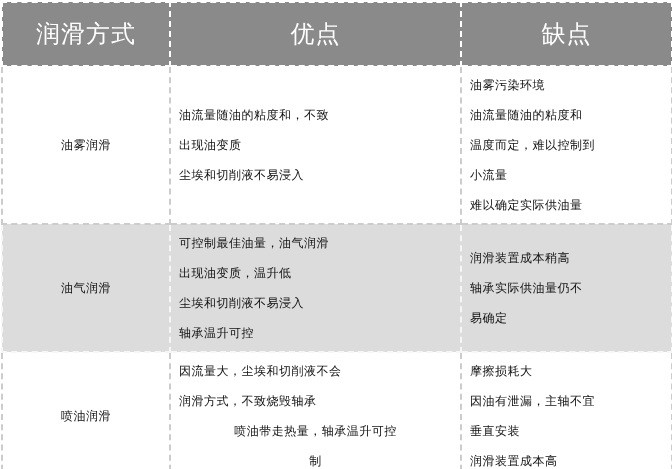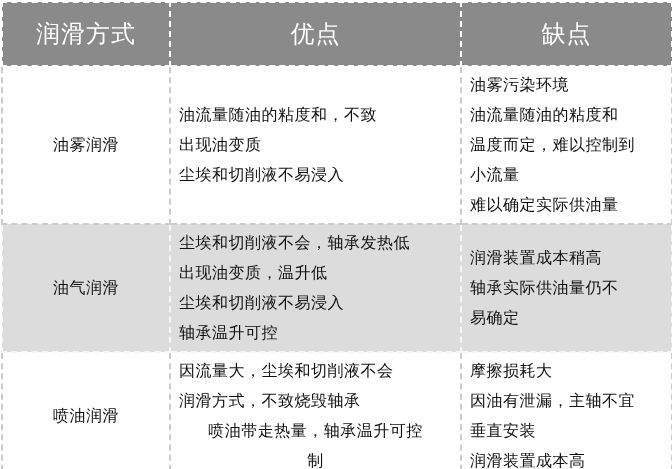--- a/index.html
+++ b/index.html
@@ -33,21 +33,21 @@
     border: 2px dashed var(--header-border);
     font-size: 24px;
     font-weight: 400;
     text-align: center;
     vertical-align: middle;
     letter-spacing: 1px;
   }
   .lube-table td {
     border: 2px dashed var(--body-border);
     color: var(--body-text);
-    font-size: 16px;
+    font-size: 12px;
     vertical-align: middle;
     padding: 3px 8px;
     letter-spacing: 0.5px;
   }
   .lube-table tr.row-alt td {
     background: var(--row-alt-bg);
     border-color: #f6f6f6;
   }
   .lube-table tr.header-row { height: 64px; }
   .lube-table tr.row-0 { height: 154px; }
@@ -93,21 +93,21 @@
         <p>油雾污染环境</p>
         <p>油流量随油的粘度和
 温度而定，难以控制到
 小流量</p>
         <p>难以确定实际供油量</p>
       </td>
     </tr>
     <tr class="row-1 row-alt">
       <td class="method-cell">油气润滑</td>
       <td class="pros-cell">
-        <p>尘埃和切削液不会，轴承发热低</p>
+        <p>可控制最佳油量，油气润滑</p>
         <p>出现油变质，温升低</p>
         <p>尘埃和切削液不易浸入</p>
         <p>轴承温升可控</p>
       </td>
       <td class="cons-cell">
         <p>润滑装置成本稍高</p>
         <p>轴承实际供油量仍不
 易确定</p>
       </td>
     </tr>

